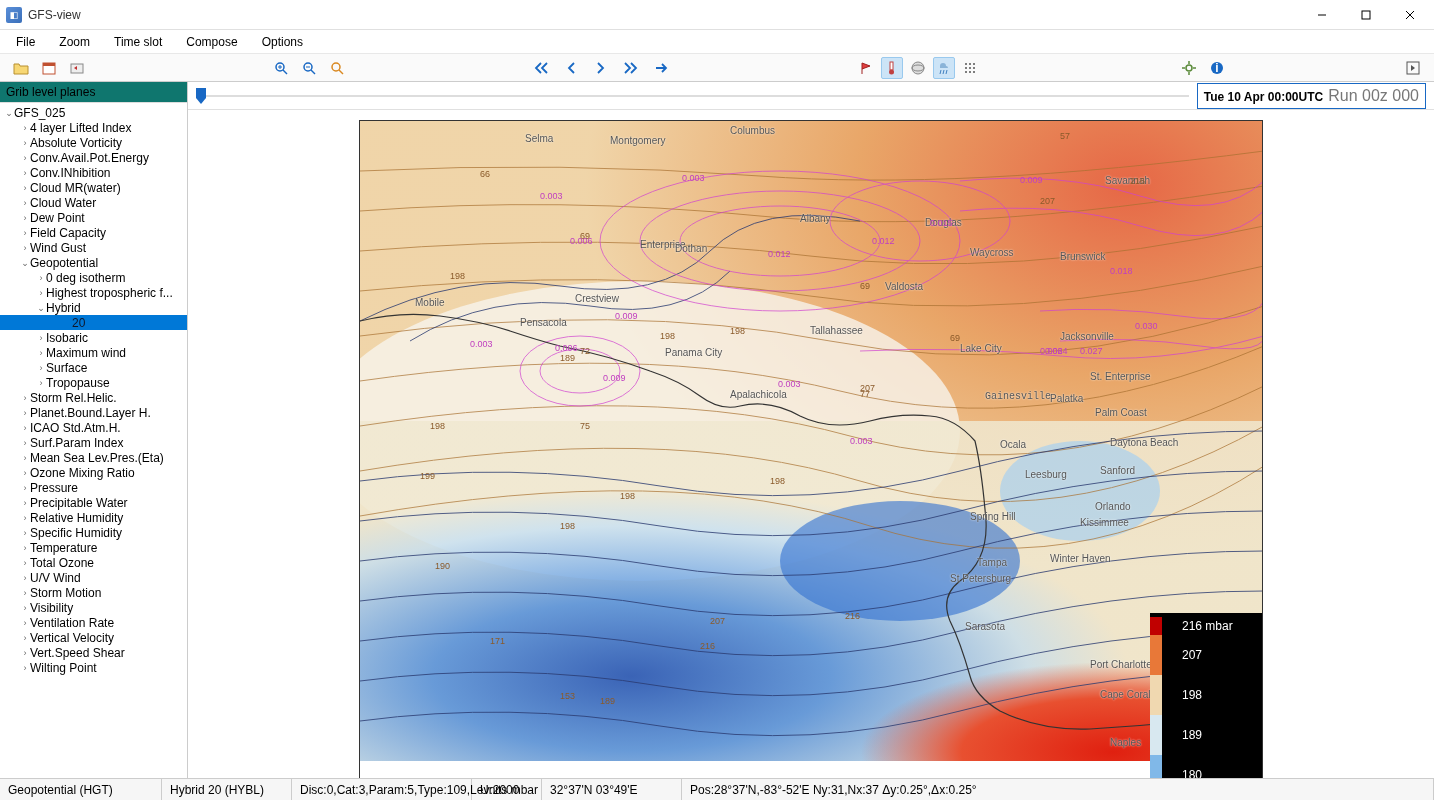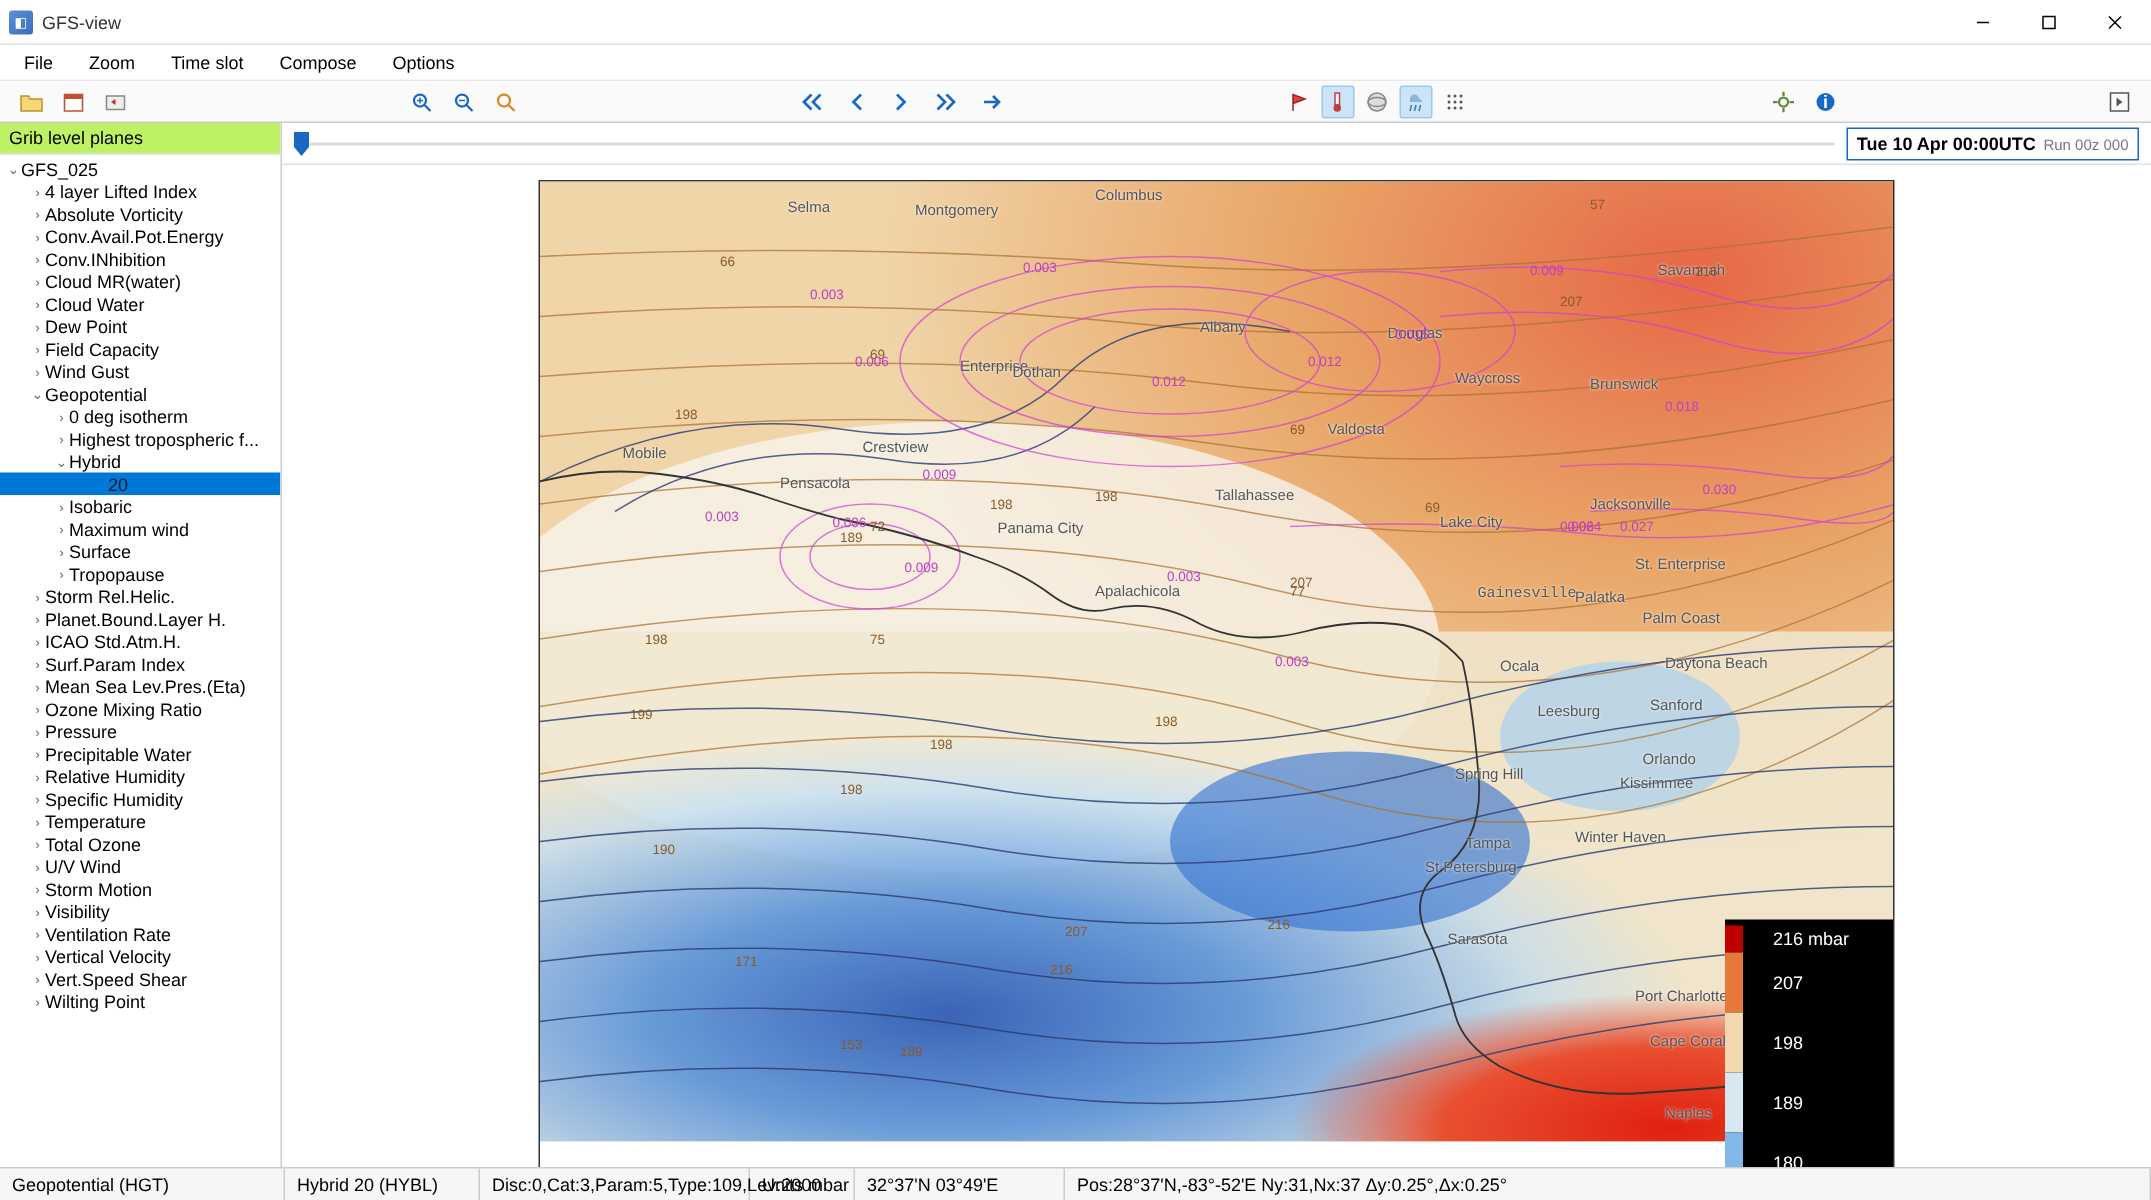--- a/index.html
+++ b/index.html
@@ -12,32 +12,32 @@
 .winbtn svg { width:10px; height:10px; }
 .menubar { height: 24px; display:flex; align-items:center; padding:0 6px; border-bottom:1px solid #e8e8e8; gap:4px;}
 .menuitem { padding: 2px 10px; cursor:pointer; }
 .toolbar { height: 28px; border-bottom:1px solid #ccc; display:flex; align-items:center; padding:0 10px; background:#fafafa; position:relative;}
 .tbgroup { display:flex; gap:4px; align-items:center; }
 .tbsep { flex:1; }
 .tbbtn { width:22px; height:22px; display:flex; align-items:center; justify-content:center; border:1px solid transparent; border-radius:2px; cursor:pointer; }
 .tbbtn.active { background:#cce4f7; border-color:#99c9ee; }
 .main { flex:1; display:flex; overflow:hidden; }
 .sidebar { width:188px; border-right:1px solid #ccc; background:#fff; display:flex; flex-direction:column; overflow:hidden;}
-.sidebar-title { padding:3px 6px; background:#bef264; border-bottom:1px solid #ddd;}
+.sidebar-title { padding:3px 6px; background:#0f766e; border-bottom:1px solid #ddd;}
 .tree { flex:1; overflow:auto; font-size:12px; padding:2px 0;}
 .tree-row { display:flex; align-items:center; height:15px; padding-left:4px; cursor:pointer; white-space:nowrap;}
 .tree-row.selected { background:#0078d7; color:#0f172a;}
 .tarrow { width:10px; display:inline-flex; justify-content:center; color:#666; font-size:9px;}
 .content { flex:1; display:flex; flex-direction:column; overflow:hidden; position:relative;}
 .timeslider { height:28px; border-bottom:1px solid #e0e0e0; display:flex; align-items:center; padding:0 8px; position:relative;}
 .slider-track { flex:1; height:2px; background:#ddd; position:relative;}
 .slider-thumb { position:absolute; left:0; top:-7px; width:10px; height:16px; }
 .slider-thumb svg { fill:#1868c4; }
 .datebox { border:1px solid #1868c4; padding:3px 6px; font-size:11px; margin-left:8px;}
-.datebox .run { color:#777; font-size:10px; margin-left:2px;}
+.datebox .run { color:#777; font-size:16px; margin-left:2px;}
 .mapwrap { flex:1; display:flex; justify-content:center; align-items:flex-start; overflow:hidden; background:#fff; padding:10px 0 0 0;}
 .mapimg { width:904px; height:760px; position:relative; border:1px solid #333; overflow:hidden;}
 .legend { position:absolute; right:0; bottom:0; width:112px; background:#000; color:#fff; font-size:10px; padding:4px 0;}
 .legend-row { display:flex; align-items:center; height:40px; }
 .legend-swatch { width:12px; height:100%; }
 .legend-label { padding-left:20px; }
 .statusbar { height:22px; border-top:1px solid #ccc; display:flex; align-items:stretch; background:#f6f6f6;}
 .statcell { border-right:1px solid #ccc; padding:2px 8px; display:flex; align-items:center; white-space:nowrap;}
 .citylabel { position:absolute; font-size:10px; color:#555; text-shadow:0 0 2px #fff;}
 .contlabel { position:absolute; font-size:9px; color:#8a5a2a;}
@@ -586,19 +586,19 @@
               <div class="legend-swatch" style="background:#1040a0;"></div>
               <div class="legend-label">162</div>
             </div>
         </div>
       </div>
     </div>
   </div>
 </div>
 
 <div class="statusbar">
-  <div class="statcell" style="width:190px;">Geopotential (HGT)</div>
+  <div class="statcell" style="width:162px;">Geopotential (HGT)</div>
   <div class="statcell" style="width:130px;">Hybrid 20 (HYBL)</div>
   <div class="statcell" style="width:180px;">Disc:0,Cat:3,Param:5,Type:109,Lev:2000</div>
   <div class="statcell" style="width:70px;">Units mbar</div>
   <div class="statcell" style="width:140px;">32°37'N   03°49'E</div>
   <div class="statcell" style="flex:1;">Pos:28°37'N,-83°-52'E   Ny:31,Nx:37   Δy:0.25°,Δx:0.25°</div>
 </div>
 
 </body></html>

